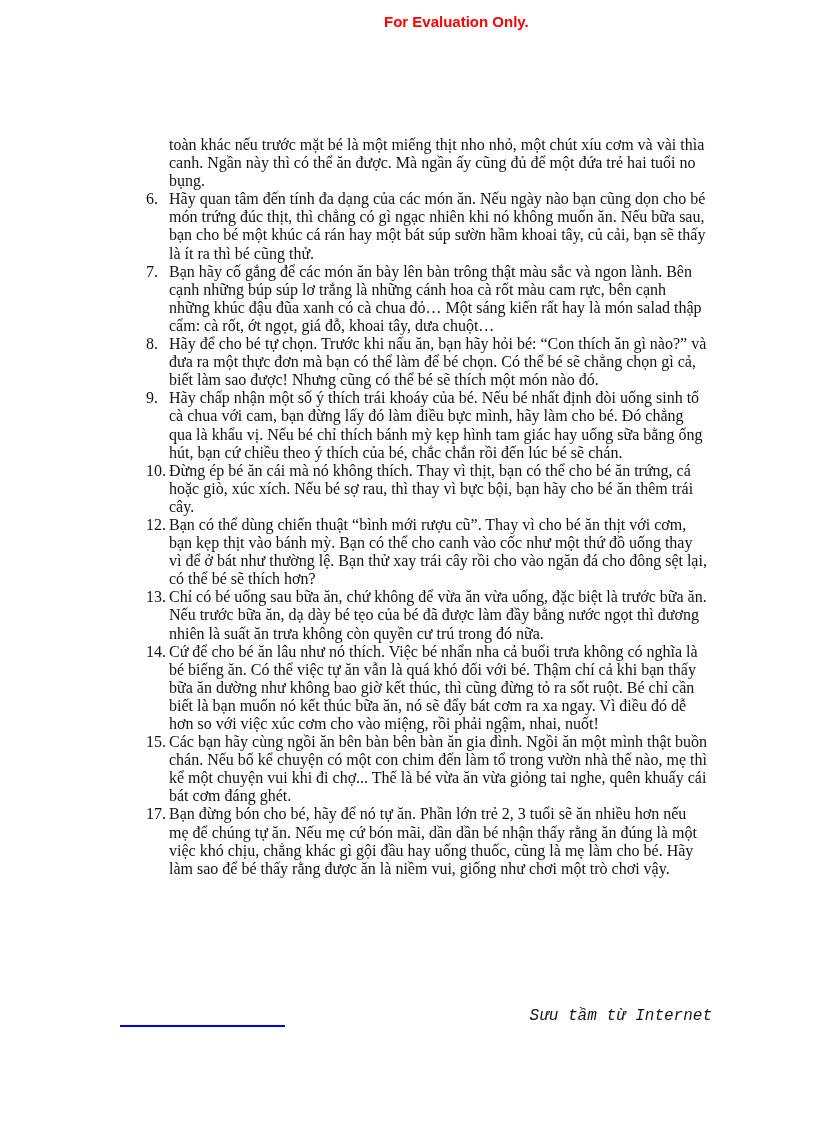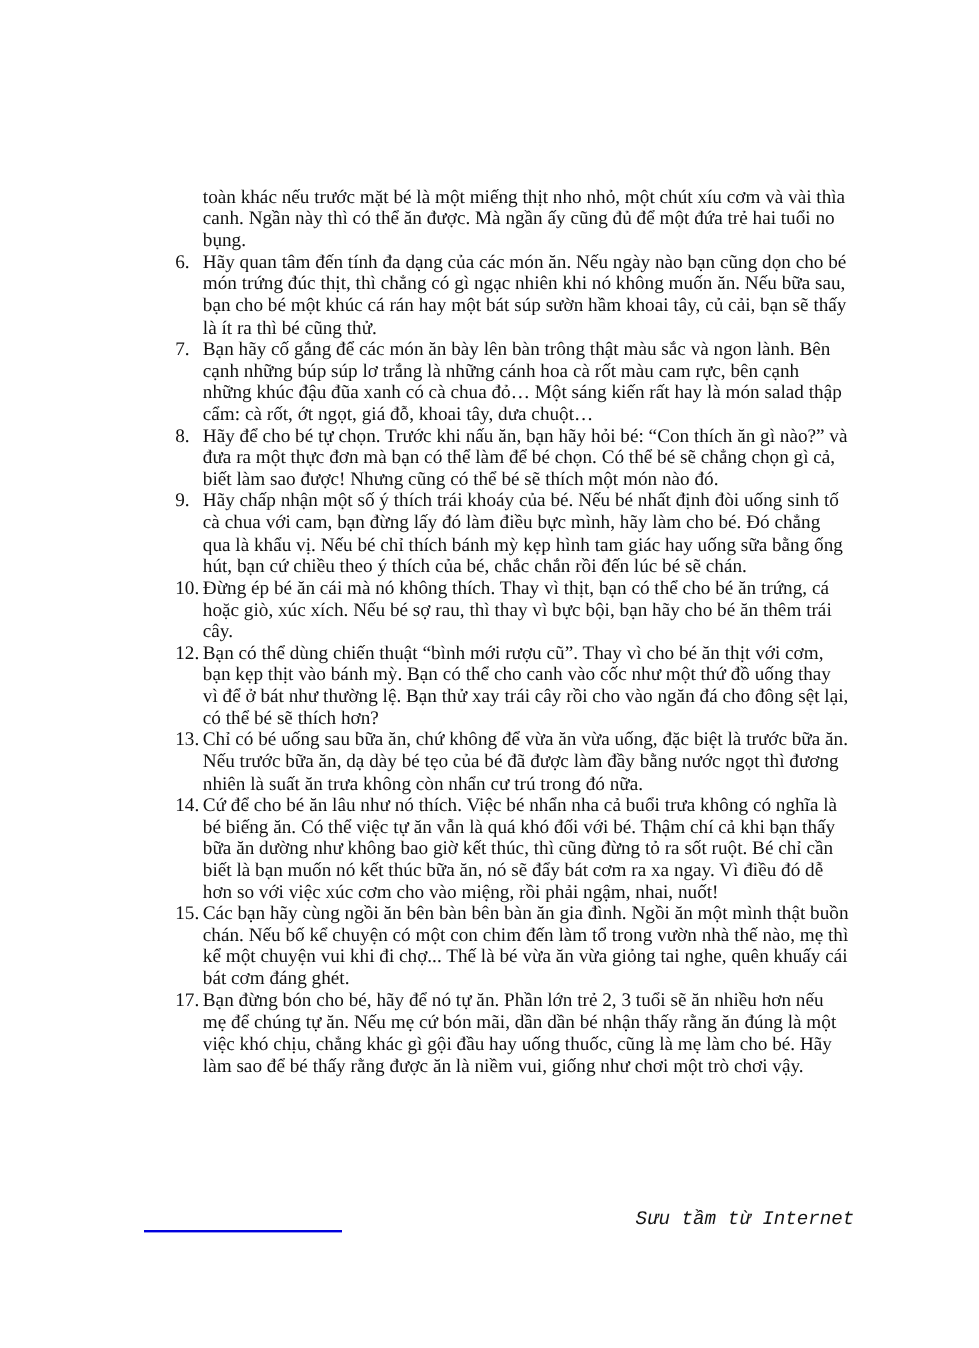--- a/index.html
+++ b/index.html
@@ -19,21 +19,21 @@
     color: #ff0000;
     font-family: "Liberation Sans", sans-serif;
     font-weight: bold;
     font-size: 15px;
     line-height: 21px;
     white-space: nowrap;
   }
   .content {
     position: absolute;
     left: 146px;
-    top: 156px;
+    top: 136px;
     width: 562px;
     font-size: 16px;
     line-height: 18.1px;
     text-align: left;
   }
   .intro {
     margin: 0 0 0 23px;
   }
   ol.tips {
     list-style: none;
@@ -69,20 +69,21 @@
     color: #151515;
     white-space: nowrap;
   }
 </style>
 </head>
 <body>
 
 <div class="page">
 
   <div class="watermark">
+    <div>For Evaluation Only.</div>
   </div>
 
   <div class="content">
     <p class="intro">toàn khác nếu trước mặt bé là một miếng thịt nho nhỏ, một chút xíu cơm và vài thìa canh. Ngần này thì có thể ăn được. Mà ngần ấy cũng đủ để một đứa trẻ hai tuổi no bụng.</p>
     <ol class="tips">
       <li>
         <span class="num">6.</span><span>Hãy quan tâm đến tính đa dạng của các món ăn. Nếu ngày nào bạn cũng dọn cho bé món trứng đúc thịt, thì chẳng có gì ngạc nhiên khi nó không muốn ăn. Nếu bữa sau, bạn cho bé một khúc cá rán hay một bát súp sườn hầm khoai tây, củ cải, bạn sẽ thấy là ít ra thì bé cũng thử.</span>
       </li>
       <li>
         <span class="num">7.</span><span>Bạn hãy cố gắng để các món ăn bày lên bàn trông thật màu sắc và ngon lành. Bên cạnh những búp súp lơ trắng là những cánh hoa cà rốt màu cam rực, bên cạnh những khúc đậu đũa xanh có cà chua đỏ… Một sáng kiến rất hay là món salad thập cẩm: cà rốt, ớt ngọt, giá đỗ, khoai tây, dưa chuột…</span>
@@ -93,21 +94,21 @@
       <li>
         <span class="num">9.</span><span>Hãy chấp nhận một số ý thích trái khoáy của bé. Nếu bé nhất định đòi uống sinh tố cà chua với cam, bạn đừng lấy đó làm điều bực mình, hãy làm cho bé. Đó chẳng qua là khẩu vị. Nếu bé chỉ thích bánh mỳ kẹp hình tam giác hay uống sữa bằng ống hút, bạn cứ chiều theo ý thích của bé, chắc chắn rồi đến lúc bé sẽ chán.</span>
       </li>
       <li>
         <span class="num">10.</span><span>Đừng ép bé ăn cái mà nó không thích. Thay vì thịt, bạn có thể cho bé ăn trứng, cá hoặc giò, xúc xích. Nếu bé sợ rau, thì thay vì bực bội, bạn hãy cho bé ăn thêm trái cây.</span>
       </li>
       <li>
         <span class="num">12.</span><span>Bạn có thể dùng chiến thuật “bình mới rượu cũ”. Thay vì cho bé ăn thịt với cơm, bạn kẹp thịt vào bánh mỳ. Bạn có thể cho canh vào cốc như một thứ đồ uống thay vì để ở bát như thường lệ. Bạn thử xay trái cây rồi cho vào ngăn đá cho đông sệt lại, có thể bé sẽ thích hơn?</span>
       </li>
       <li>
-        <span class="num">13.</span><span>Chỉ có bé uống sau bữa ăn, chứ không để vừa ăn vừa uống, đặc biệt là trước bữa ăn. Nếu trước bữa ăn, dạ dày bé tẹo của bé đã được làm đầy bằng nước ngọt thì đương nhiên là suất ăn trưa không còn nhẩn cư trú trong đó nữa.</span>
+        <span class="num">13.</span><span>Chỉ có bé uống sau bữa ăn, chứ không để vừa ăn vừa uống, đặc biệt là trước bữa ăn. Nếu trước bữa ăn, dạ dày bé tẹo của bé đã được làm đầy bằng nước ngọt thì đương nhiên là suất ăn trưa không còn quyền cư trú trong đó nữa.</span>
       </li>
       <li>
         <span class="num">14.</span><span>Cứ để cho bé ăn lâu như nó thích. Việc bé nhẩn nha cả buổi trưa không có nghĩa là bé biếng ăn. Có thể việc tự ăn vẫn là quá khó đối với bé. Thậm chí cả khi bạn thấy bữa ăn dường như không bao giờ kết thúc, thì cũng đừng tỏ ra sốt ruột. Bé chỉ cần biết là bạn muốn nó kết thúc bữa ăn, nó sẽ đẩy bát cơm ra xa ngay. Vì điều đó dễ hơn so với việc xúc cơm cho vào miệng, rồi phải ngậm, nhai, nuốt!</span>
       </li>
       <li>
         <span class="num">15.</span><span>Các bạn hãy cùng ngồi ăn bên bàn bên bàn ăn gia đình. Ngồi ăn một mình thật buồn chán. Nếu bố kể chuyện có một con chim đến làm tổ trong vườn nhà thế nào, mẹ thì kể một chuyện vui khi đi chợ... Thế là bé vừa ăn vừa giỏng tai nghe, quên khuấy cái bát cơm đáng ghét.</span>
       </li>
       <li>
         <span class="num">17.</span><span>Bạn đừng bón cho bé, hãy để nó tự ăn. Phần lớn trẻ 2, 3 tuổi sẽ ăn nhiều hơn nếu mẹ để chúng tự ăn. Nếu mẹ cứ bón mãi, dần dần bé nhận thấy rằng ăn đúng là một việc khó chịu, chẳng khác gì gội đầu hay uống thuốc, cũng là mẹ làm cho bé. Hãy làm sao để bé thấy rằng được ăn là niềm vui, giống như chơi một trò chơi vậy.</span>
       </li>

